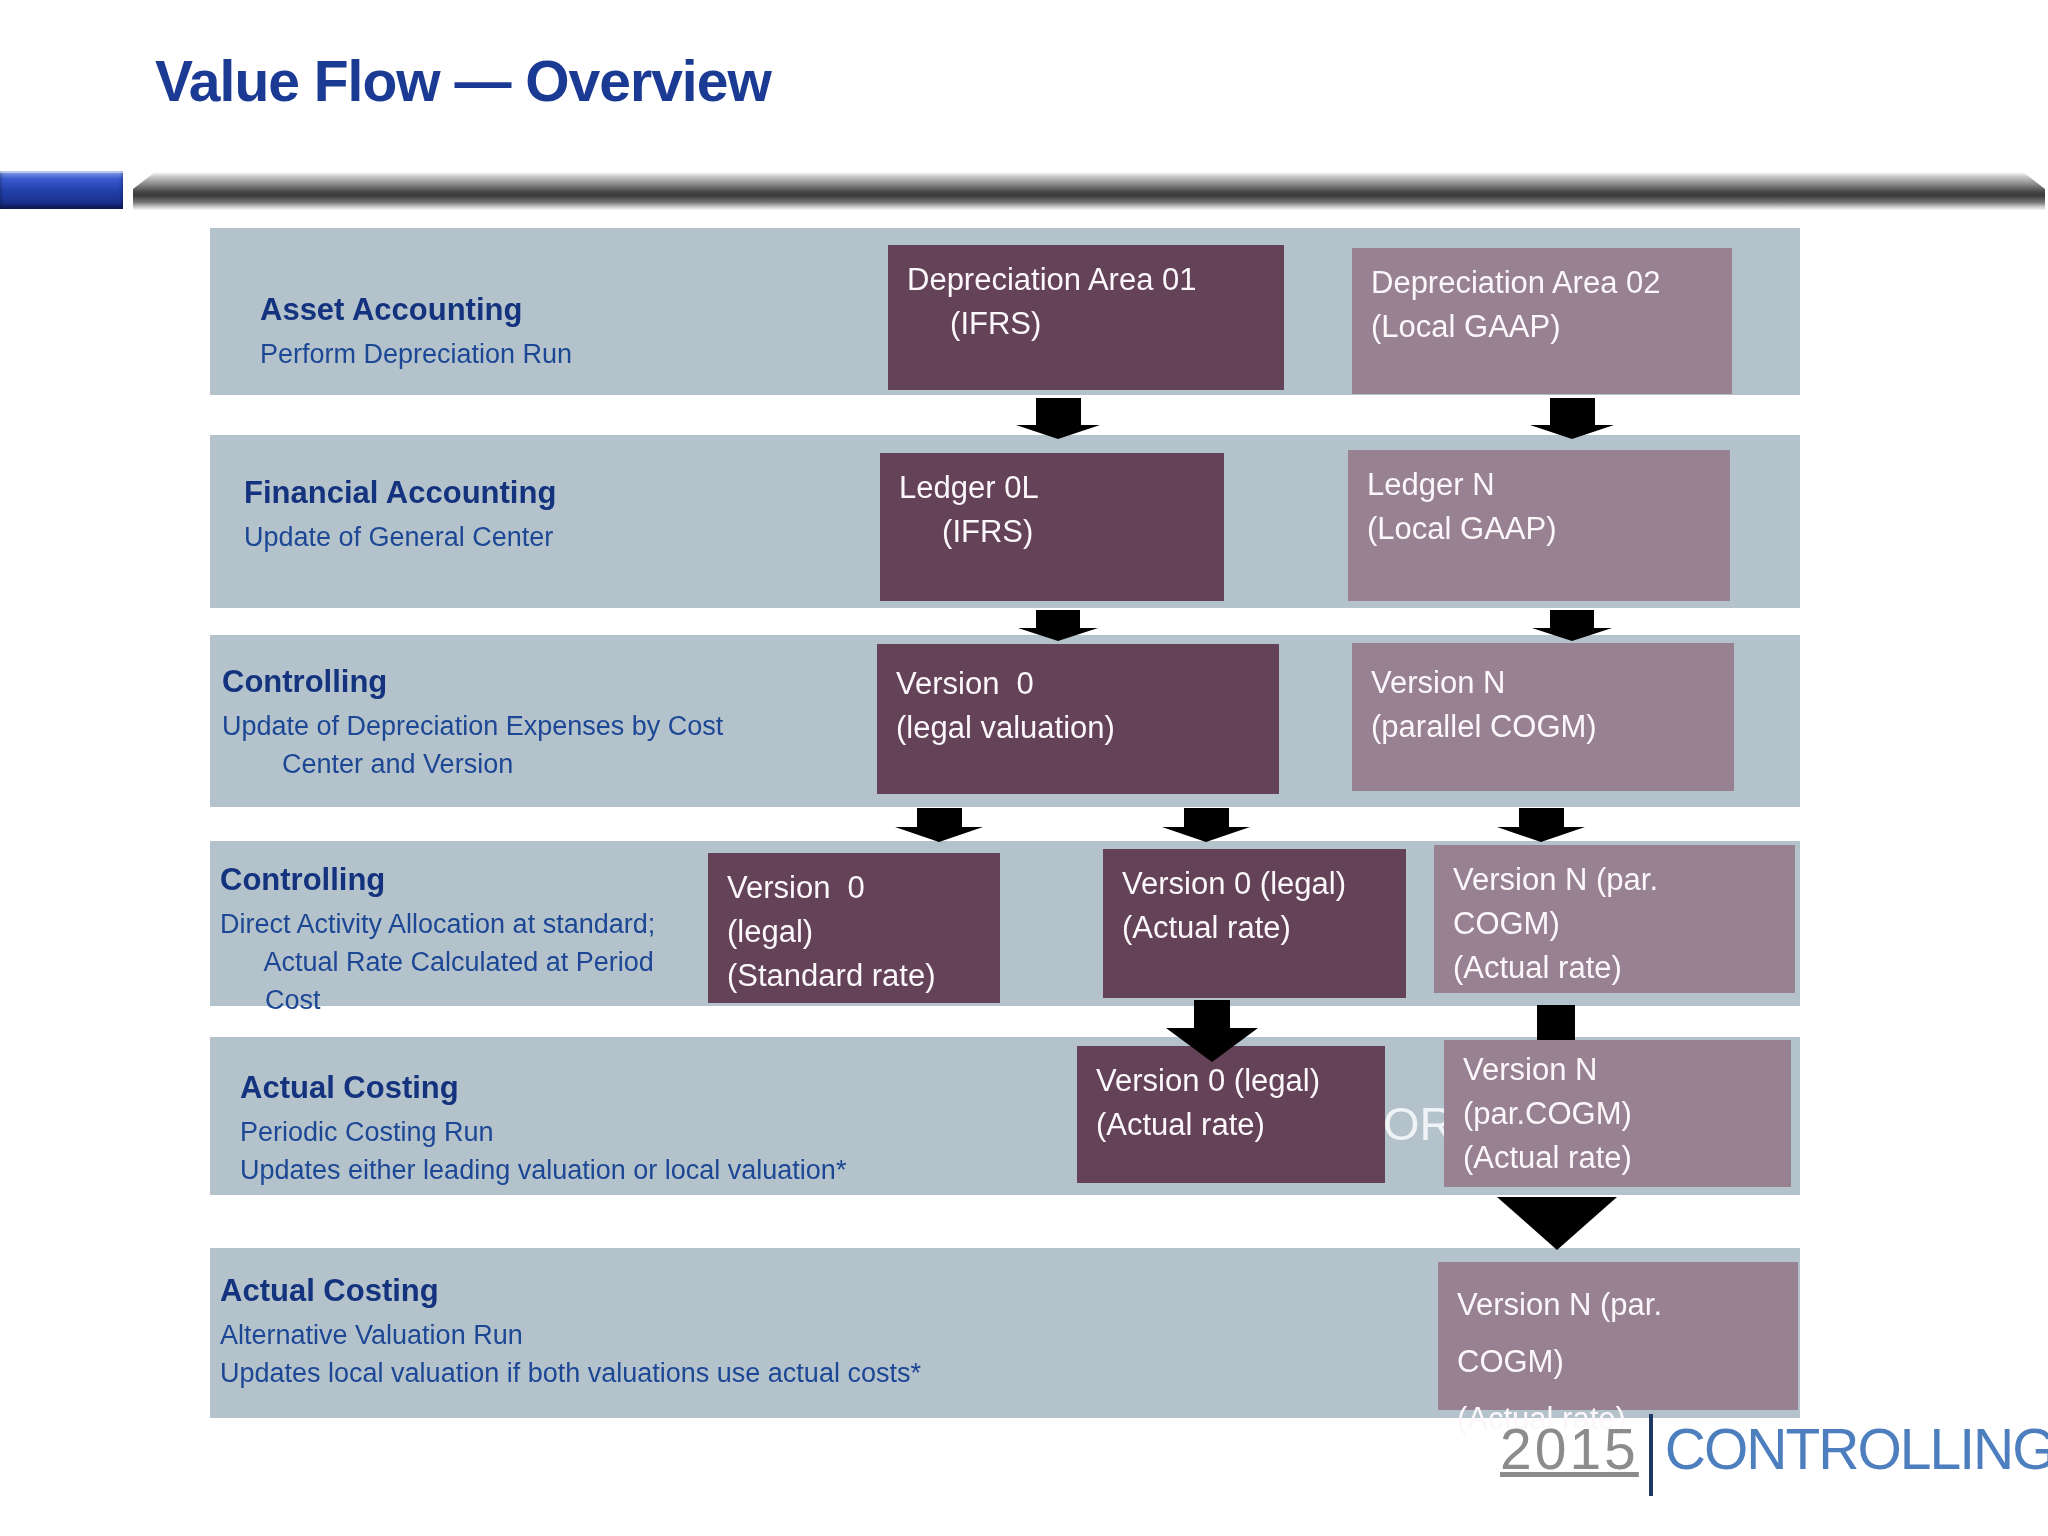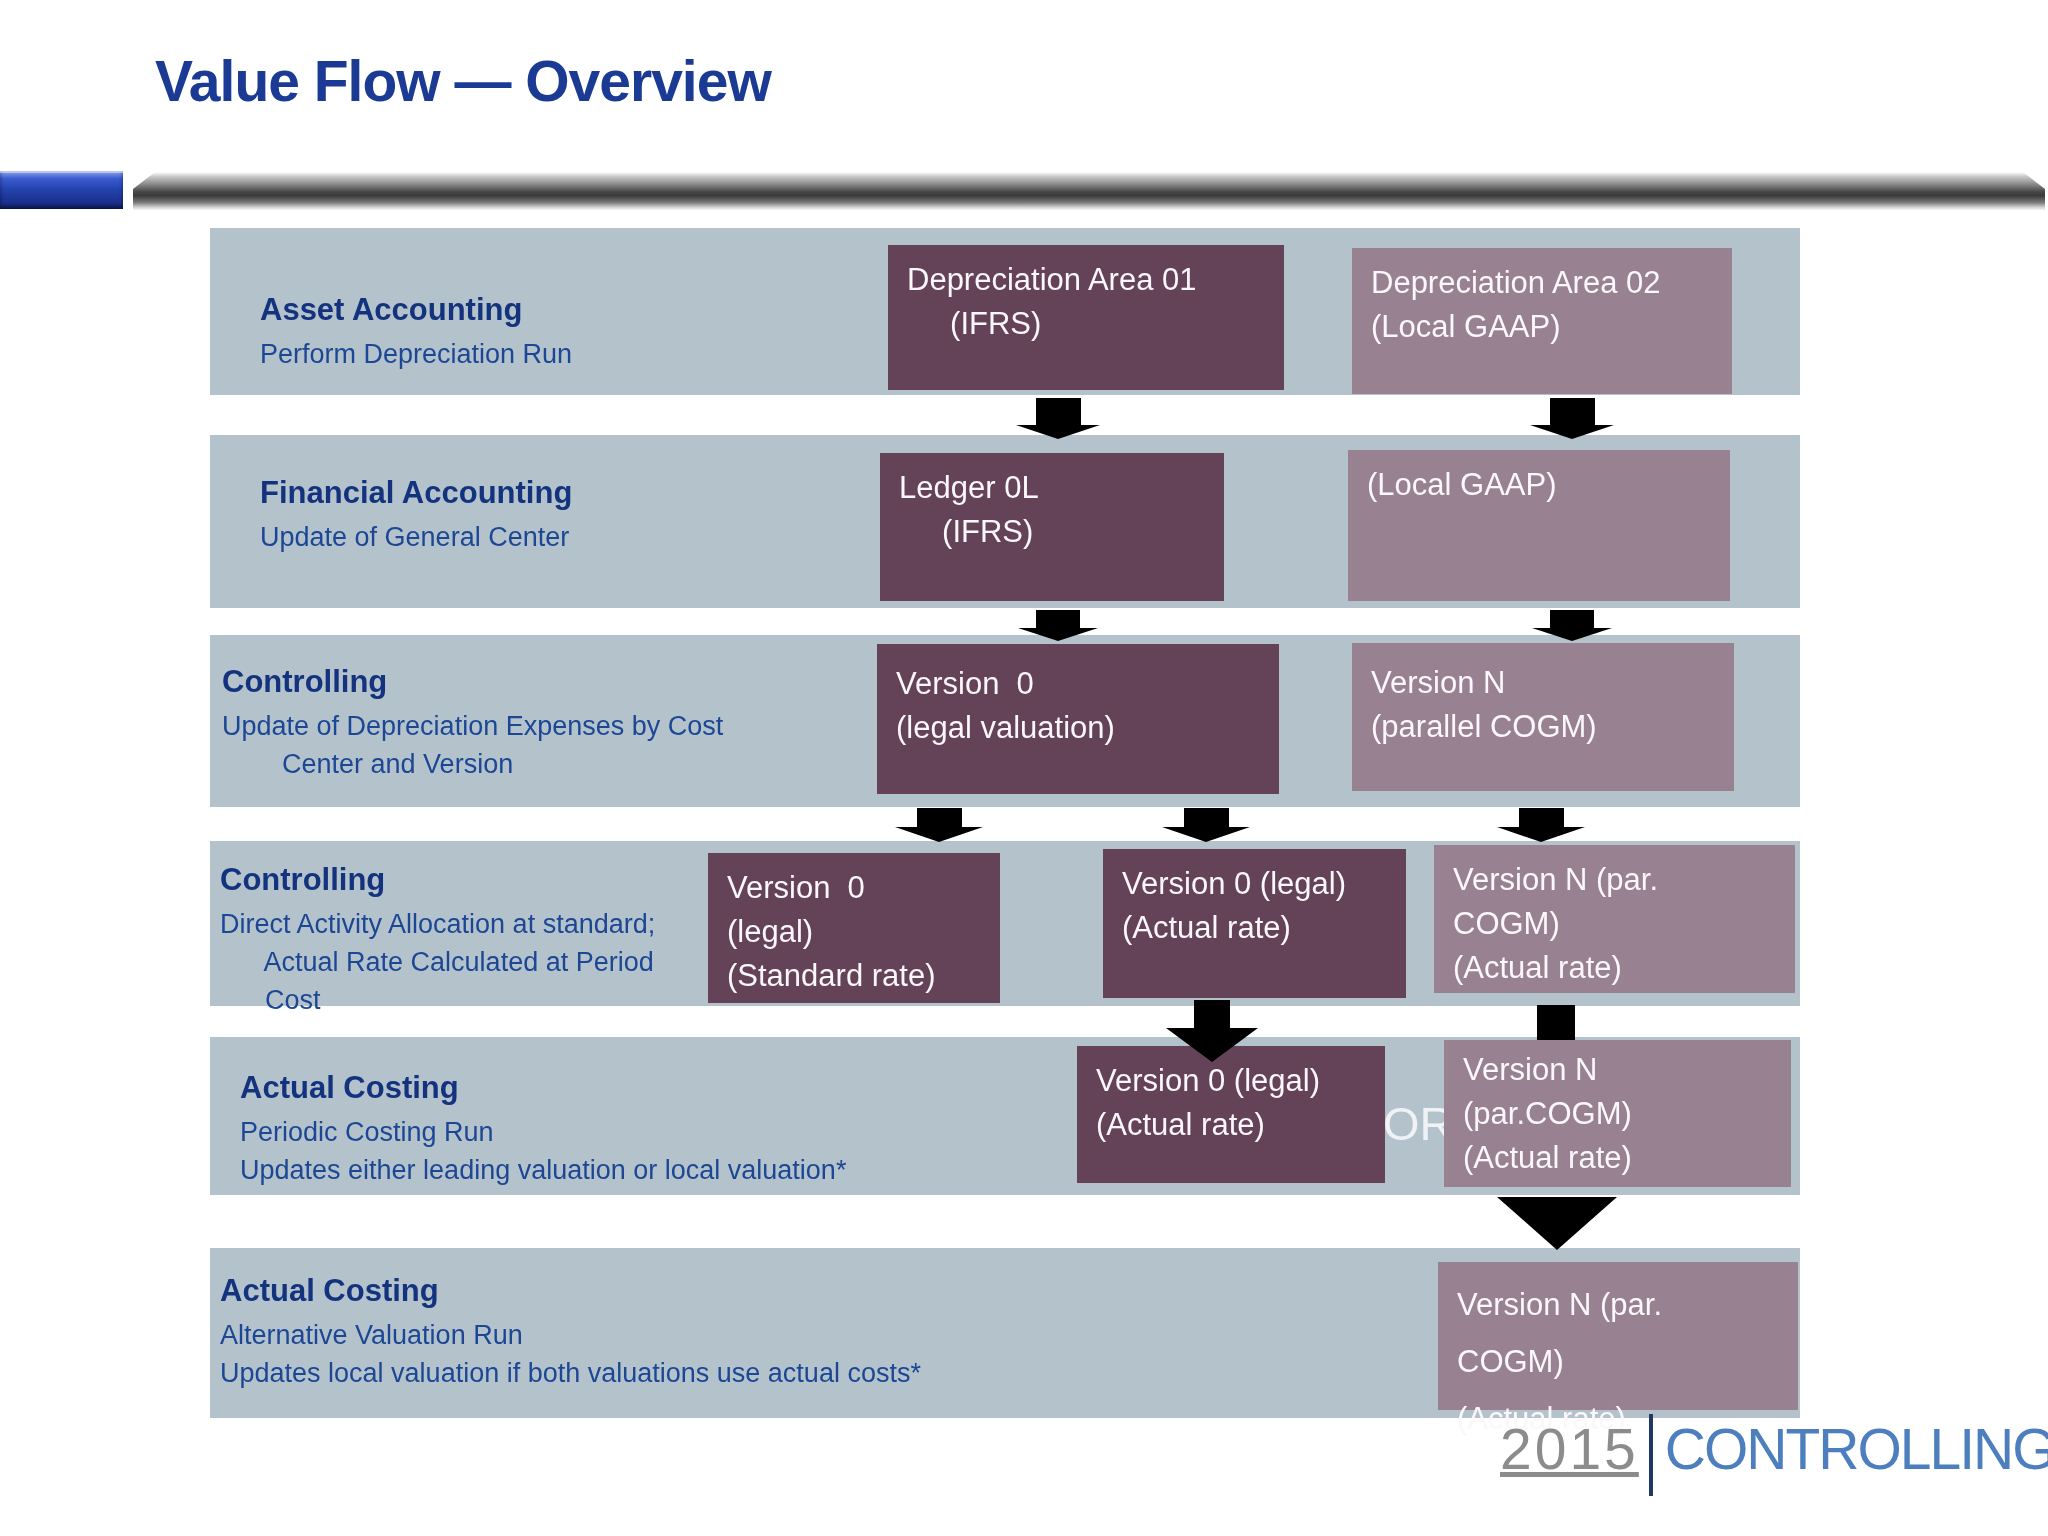--- a/index.html
+++ b/index.html
@@ -22,21 +22,21 @@
   .band{position:absolute;left:210px;width:1590px;background:#b4c2cb;z-index:0;}
   .band.r1{top:228px;height:167px}
   .band.r2{top:435px;height:173px}
   .band.r3{top:635px;height:172px}
   .band.r4{top:841px;height:165px}
   .band.r5{top:1037px;height:158px}
   .band.r6{top:1248px;height:170px}
 
   .row-label{position:absolute;left:0;top:0;}
   .lb1{padding:64px 0 0 50px}
-  .lb2{padding:40px 0 0 50px}
+  .lb2{padding:40px 0 0 34px}
   .lb3{padding:29px 0 0 12px}
   .lb4{padding:21px 0 0 10px}
   .lb5{padding:33px 0 0 30px}
   .lb6{padding:25px 0 0 10px}
   .row-heading{font-size:31px;font-weight:bold;color:#14337f;margin:0 0 7px 0;white-space:pre;}
   .sub-ln{font-size:27px;color:#1c4795;line-height:38px;white-space:pre;}
 
   
   .vbox{position:absolute;z-index:2;padding:13px 12px 0 19px;box-sizing:border-box;overflow:visible;}
   .vbox .ln{font-size:31px;line-height:44px;color:#fbf7fa;white-space:pre;}
@@ -153,20 +153,21 @@
   <div class="vbox light b-r1b2">
     <div class="ln">Depreciation Area 02</div>
     <div class="ln">(Local GAAP)</div>
   </div>
 
   <div class="vbox dark b-r2b1">
     <div class="ln">Ledger 0L</div>
     <div class="ln">     (IFRS)</div>
   </div>
   <div class="vbox light b-r2b2">
+    <div class="ln">Ledger N</div>
     <div class="ln">(Local GAAP)</div>
   </div>
 
   <div class="vbox dark b-r3b1">
     <div class="ln">Version  0</div>
     <div class="ln">(legal valuation)</div>
   </div>
   <div class="vbox light b-r3b2">
     <div class="ln">Version N</div>
     <div class="ln">(parallel COGM)</div>

